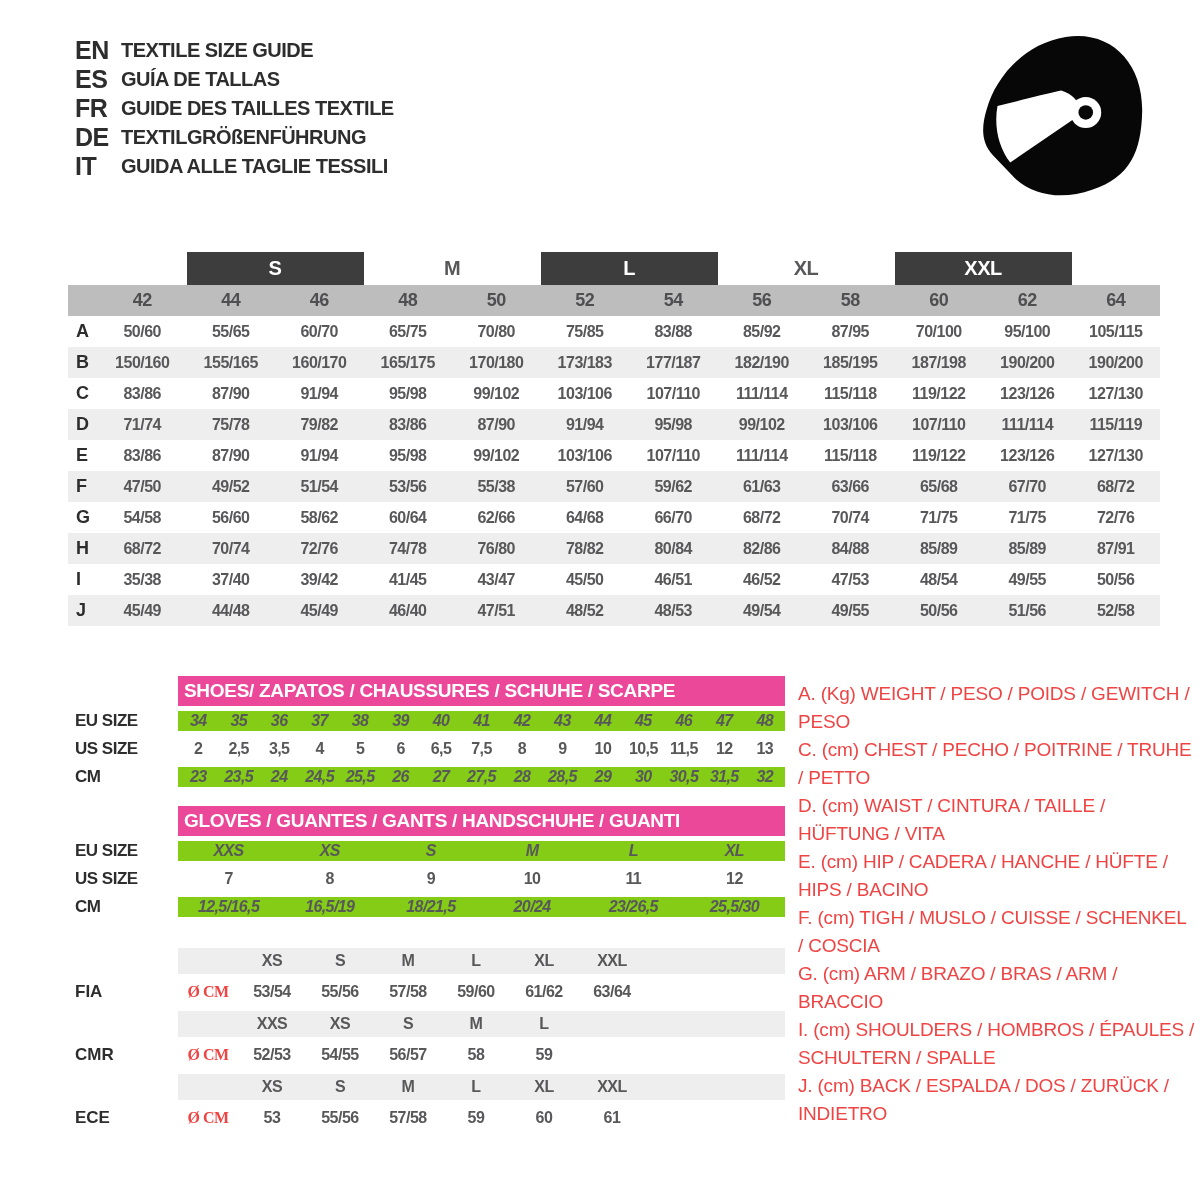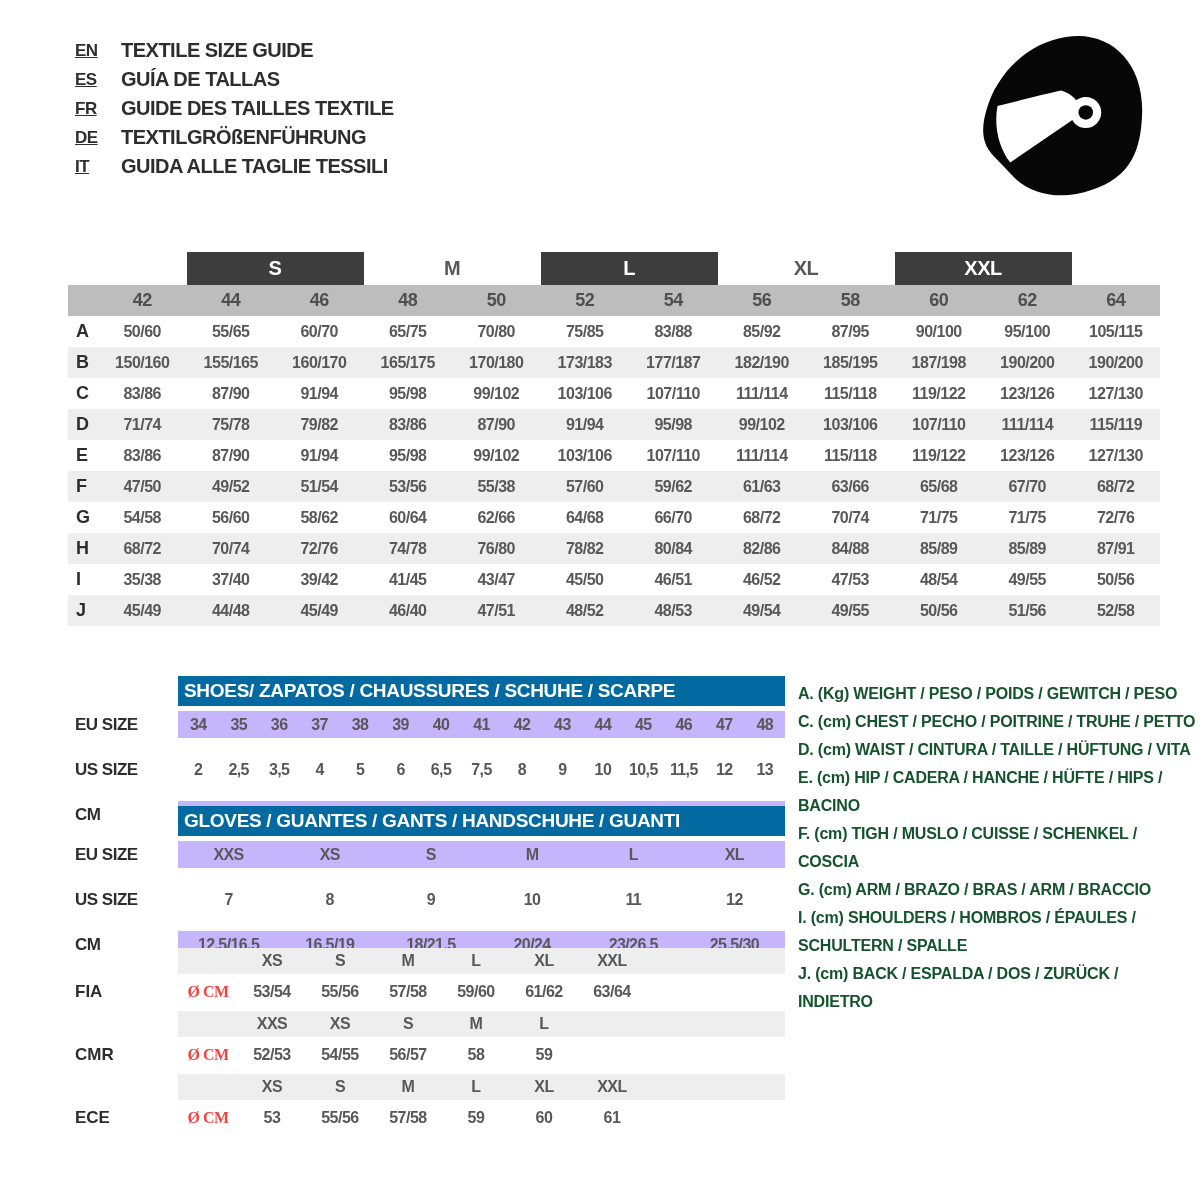--- a/index.html
+++ b/index.html
@@ -2,21 +2,21 @@
 <html><head>
 <meta charset="utf-8">
 <style>
   html,body{margin:0;padding:0;}
   body{width:1200px;height:1200px;background:#ffffff;position:relative;overflow:hidden;
        font-family:"Liberation Sans",sans-serif;color:#2d2d2d;}
 
   
   .langs{position:absolute;left:75px;top:36px;}
   .lang{display:flex;height:29px;align-items:center;}
-  .lcode{width:46px;font-weight:bold;font-size:17px;letter-spacing:-0.5px;color:#2d2d2d;text-decoration:underline;}
+  .lcode{width:46px;font-weight:bold;font-size:25px;letter-spacing:-0.5px;color:#2d2d2d;}
   .ltext{font-weight:bold;font-size:20px;letter-spacing:-0.5px;color:#2d2d2d;white-space:nowrap;}
 
   
   .logo{position:absolute;left:972px;top:26px;width:182px;height:182px;}
 
   
   .maintbl{position:absolute;left:68px;top:252px;width:1092px;}
   .grouprow,.mhead,.mrow{display:grid;grid-template-columns:30px repeat(12,1fr);}
   .grouprow{height:33px;}
   .sp1{grid-column:span 1;}
@@ -29,49 +29,49 @@
   .mrow{height:31px;}
   .mrows .mrow:nth-child(even){background:#eeeeee;}
   .mlbl{display:flex;align-items:center;font-weight:bold;font-size:18px;color:#2d2d2d;padding-left:8px;}
   .mrow .mcell{font-size:16px;color:#58585a;letter-spacing:-0.5px;}
 
   
   .section{position:absolute;left:68px;width:717px;}
   .sec-shoes{top:676px;}
   .sec-gloves{top:806px;}
   .sec-helmet{top:948px;}
-  .sechead{margin-left:110px;width:607px;height:30px;background:#0369a1;color:#ffffff;
+  .sechead{margin-left:110px;width:607px;height:30px;background:#ec4899;color:#ffffff;
            display:flex;align-items:center;font-weight:bold;font-size:19px;
            letter-spacing:-0.3px;padding-left:6px;box-sizing:border-box;margin-bottom:5px;}
-  .srow{display:flex;height:27px;margin-bottom:18px;}
+  .srow{display:flex;height:20px;margin-bottom:8px;}
   .slbl{width:110px;display:flex;align-items:center;font-weight:bold;font-size:17px;
         letter-spacing:-0.5px;color:#2d2d2d;padding-left:7px;box-sizing:border-box;}
   .cells{width:607px;display:grid;}
   .c15{grid-template-columns:repeat(15,1fr);}
   .c6{grid-template-columns:repeat(6,1fr);}
-  .cells.shaded{background:#c4b5fd;}
+  .cells.shaded{background:#84cc16;font-style:italic;}
   .cell{display:flex;align-items:center;justify-content:center;font-weight:bold;
         font-size:16px;color:#58585a;letter-spacing:-0.6px;}
 
   
   .hblock{margin-bottom:4px;}
   .hband{display:flex;height:26px;margin-bottom:2px;}
   .hspacer{width:110px;}
   .hcells{width:607px;display:grid;grid-template-columns:60px repeat(6,68px) 1fr;}
   .hband .hcells{background:#eeeeee;}
   .hrow{display:flex;height:31px;align-items:center;}
   .hlbl{width:110px;display:flex;align-items:center;font-weight:bold;font-size:17px;
         color:#2d2d2d;padding-left:7px;box-sizing:border-box;}
   .hcell,.ucell{display:flex;align-items:center;justify-content:center;font-weight:bold;
         font-size:16px;color:#58585a;letter-spacing:-0.5px;}
   .ucell.dark{color:#ef4444;font-family:Liberation Serif, serif;}
 
   
   .legend{position:absolute;left:798px;top:680px;width:398px;}
-  .litem{font-weight:bold;font-size:16px;line-height:28px;color:#14532d;letter-spacing:-0.2px;}
+  .litem{font-weight:normal;font-size:19px;line-height:28px;color:#ef4444;letter-spacing:-0.2px;}
 </style>
 </head>
 <body>
 
 <div class="langs">
 
     <div class="lang">
       <span class="lcode">EN</span>
       <span class="ltext">TEXTILE SIZE GUIDE</span>
     </div>
@@ -162,21 +162,21 @@
           <span class="mcell">70/80</span>
 
           <span class="mcell">75/85</span>
 
           <span class="mcell">83/88</span>
 
           <span class="mcell">85/92</span>
 
           <span class="mcell">87/95</span>
 
-          <span class="mcell">90/100</span>
+          <span class="mcell">70/100</span>
 
           <span class="mcell">95/100</span>
 
           <span class="mcell">105/115</span>
 
       </div>
 
       <div class="mrow">
         <span class="mlbl">B</span>
 

